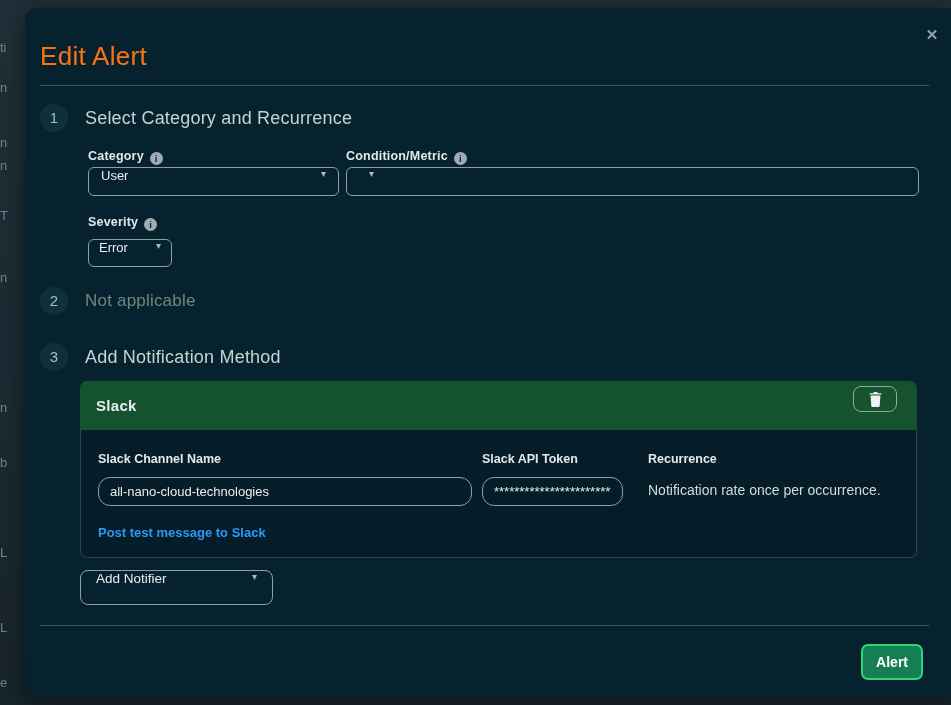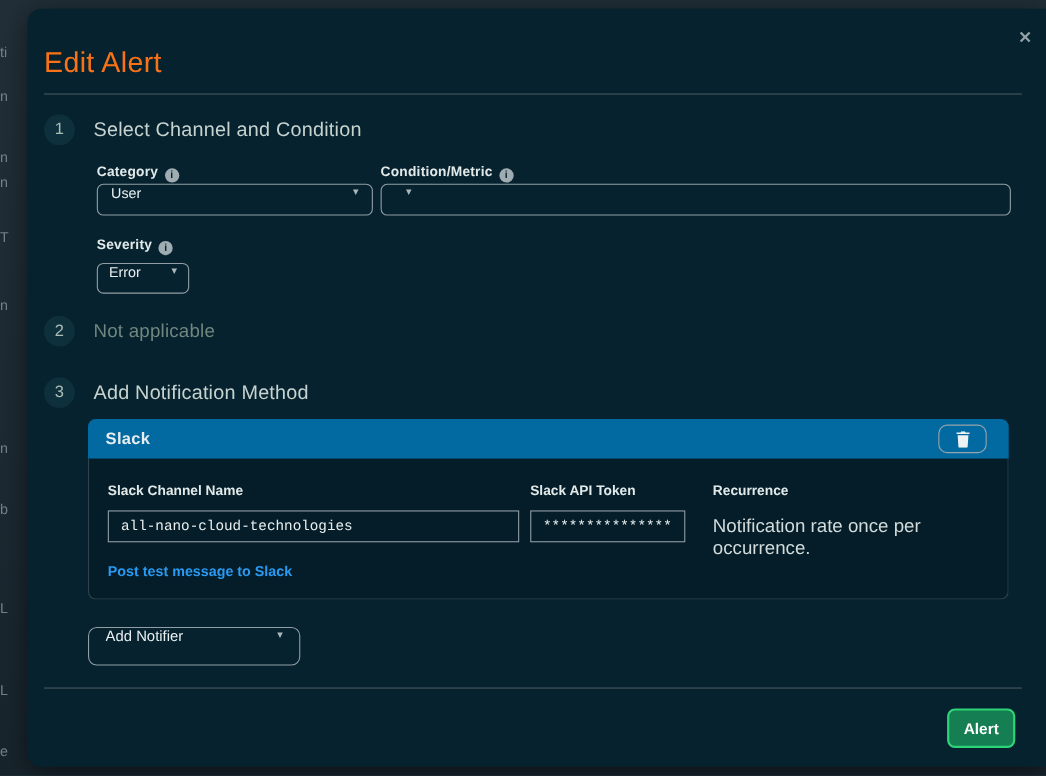--- a/index.html
+++ b/index.html
@@ -84,49 +84,49 @@
   .select .sel-text { font-size: 13px; color: #e9efef; flex: 1; white-space: nowrap; overflow: hidden; }
   .select .chevron  { font-size: 10px; color: #aab7bb; margin-left: 10px; }
 
   
   .panel {
     position: absolute; left: 55px; top: 373px;
     width: 837px; height: 164px;
     border-radius: 7px;
   }
   .panel-header {
-    height: 36px; background: #0369a1;
+    height: 49px; background: #14532d;
     border-radius: 7px 7px 0 0;
     display: flex; align-items: center;
     padding: 0 16px; position: relative;
   }
   .panel-title { font-size: 15px; font-weight: 700; color: #e8eef0; letter-spacing: .3px; }
   .trash-btn {
     position: absolute; right: 20px; top: 5px;
     width: 44px; height: 26px;
     background: transparent; border: 1px solid #97a4aa; border-radius: 8px;
     cursor: pointer; display: flex; align-items: center; justify-content: center;
   }
   .panel-body {
     position: relative; height: 128px;
     background: #041d28;
     border: 1px solid #31424c; border-top: none;
     border-radius: 0 0 7px 7px;
   }
   .pb-label { position: absolute; top: 22px; font-size: 12.5px; font-weight: 700; color: #e2e9e9; }
   .text-input {
     position: absolute; top: 47px; height: 29px;
-    background: #041d28; border: 1px solid #919ea4; border-radius: 0;
+    background: #041d28; border: 1px solid #919ea4; border-radius: 12px;
     color: #e9efef; font-size: 13px; padding: 0 11px;
-    font-family: Liberation Mono, monospace;
+    font-family: Liberation Sans, sans-serif;
     outline: none;
   }
   .recurrence-text {
     position: absolute; left: 567px; top: 52px;
-    font-size: 17px; color: #d3dcdc;
+    font-size: 14px; color: #d3dcdc;
   }
   .test-link {
     position: absolute; left: 17px; top: 95px;
     font-size: 13px; font-weight: 700; color: #2b9af3;
     text-decoration: none; cursor: pointer;
   }
 
   
   .add-notifier {
     left: 55px; top: 562px; width: 193px; height: 35px;
@@ -164,21 +164,21 @@
 </div>
 
 <div class="modal">
 
   <h1 class="modal-title">Edit Alert</h1>
   <button class="close-btn">✕</button>
 
   <div class="divider top"></div>
 
   <div class="step-circle" style="top:96px">1</div>
-  <div class="step-heading" style="top:96px">Select Channel and Condition</div>
+  <div class="step-heading" style="top:96px">Select Category and Recurrence</div>
 
   <div class="field-label" style="left:63px; top:141px">
     <span>Category</span><i class="info-icon">i</i>
   </div>
   <div class="field-label" style="left:321px; top:141px">
     <span>Condition/Metric</span><i class="info-icon">i</i>
   </div>
 
   <div class="select" style="left:63px; top:159px; width:251px">
     <span class="sel-text">User</span>

